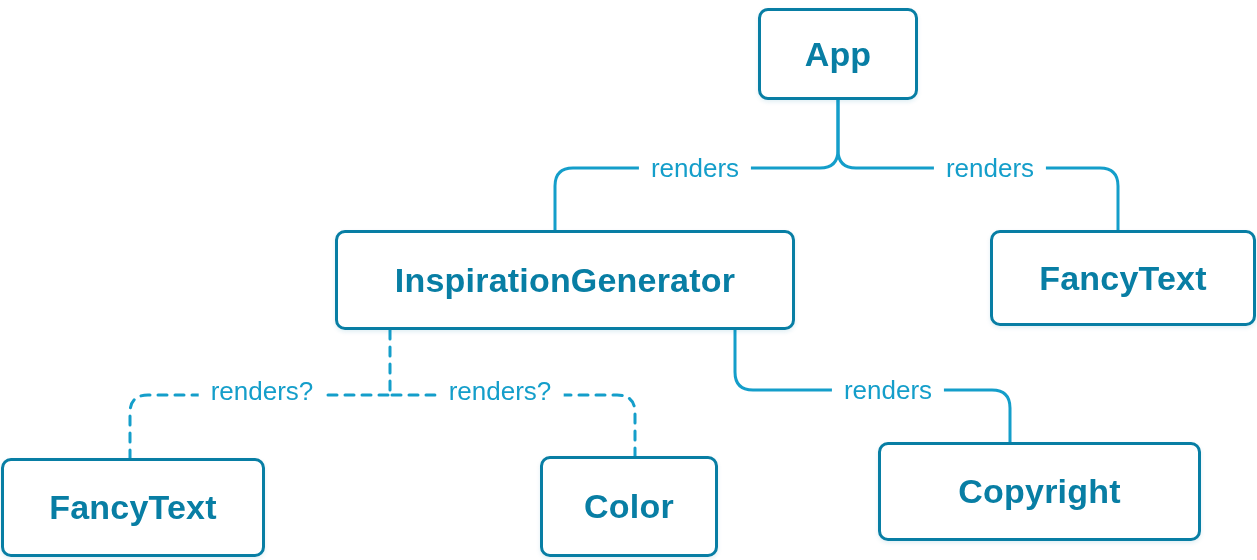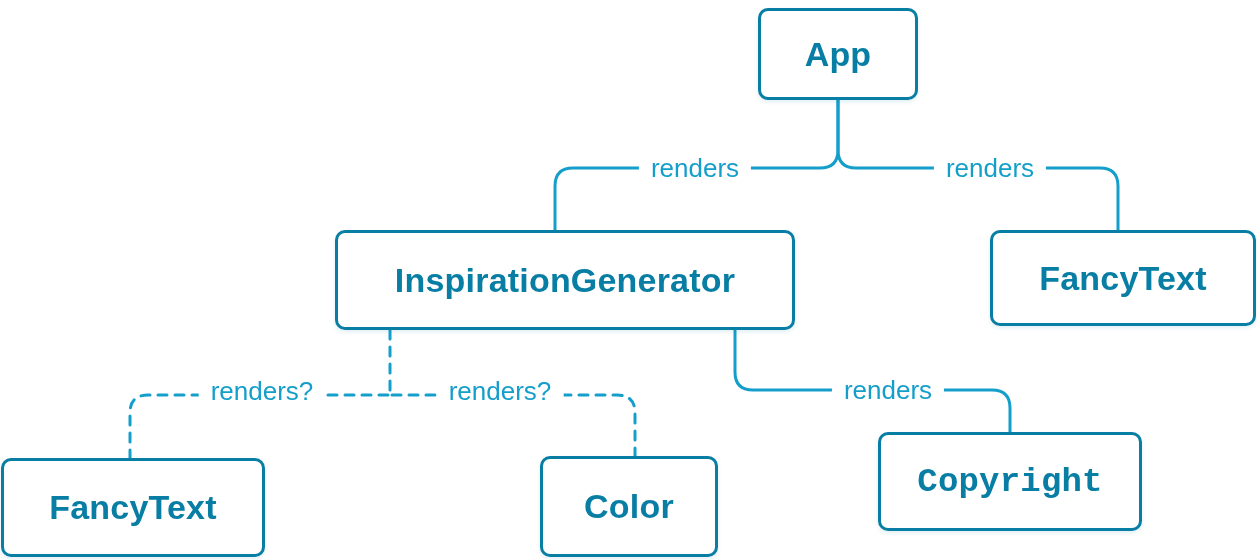--- a/index.html
+++ b/index.html
@@ -89,15 +89,15 @@
   <div class="node" style="left:758px; top:8px; width:160px; height:92px;">App</div>
 
   <div class="node" style="left:335px; top:230px; width:460px; height:100px;">InspirationGenerator</div>
 
   <div class="node" style="left:990px; top:230px; width:266px; height:96px;">FancyText</div>
 
   <div class="node" style="left:1px; top:458px; width:264px; height:99px;">FancyText</div>
 
   <div class="node" style="left:540px; top:456px; width:178px; height:101px;">Color</div>
 
-  <div class="node" style="left:878px; top:432px; width:264px; height:99px;font-family:Liberation Mono, monospace;">Copyright</div>
+  <div class="node" style="left:878px; top:442px; width:323px; height:99px;">Copyright</div>
 
 </div>
 
 </body></html>

